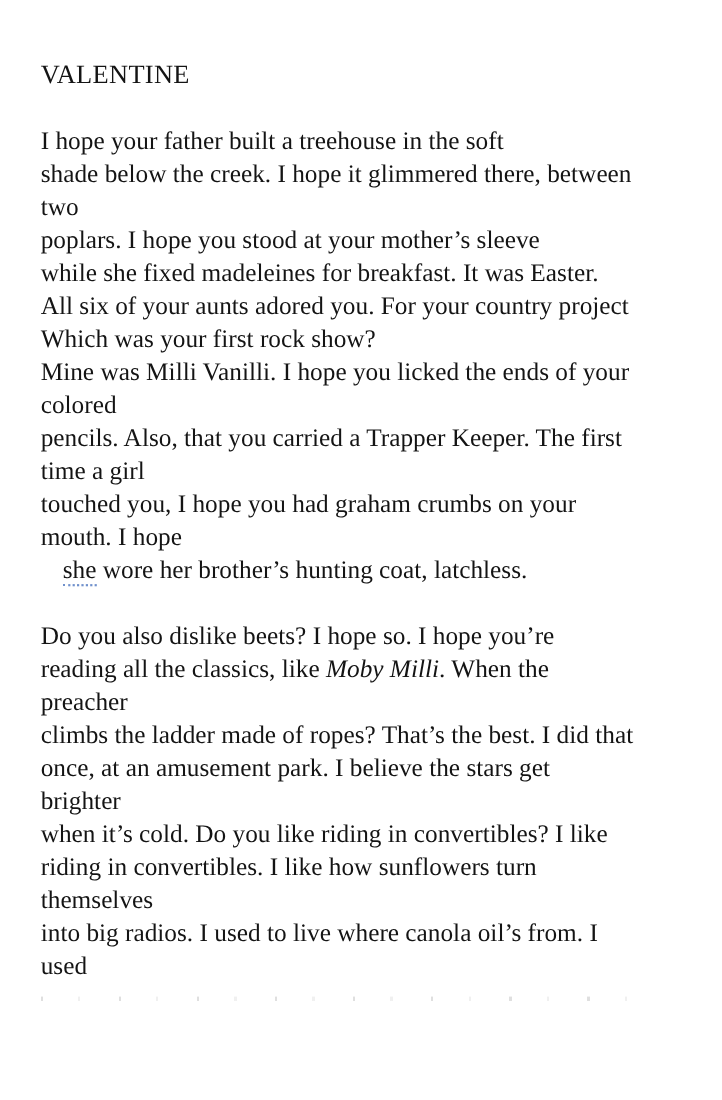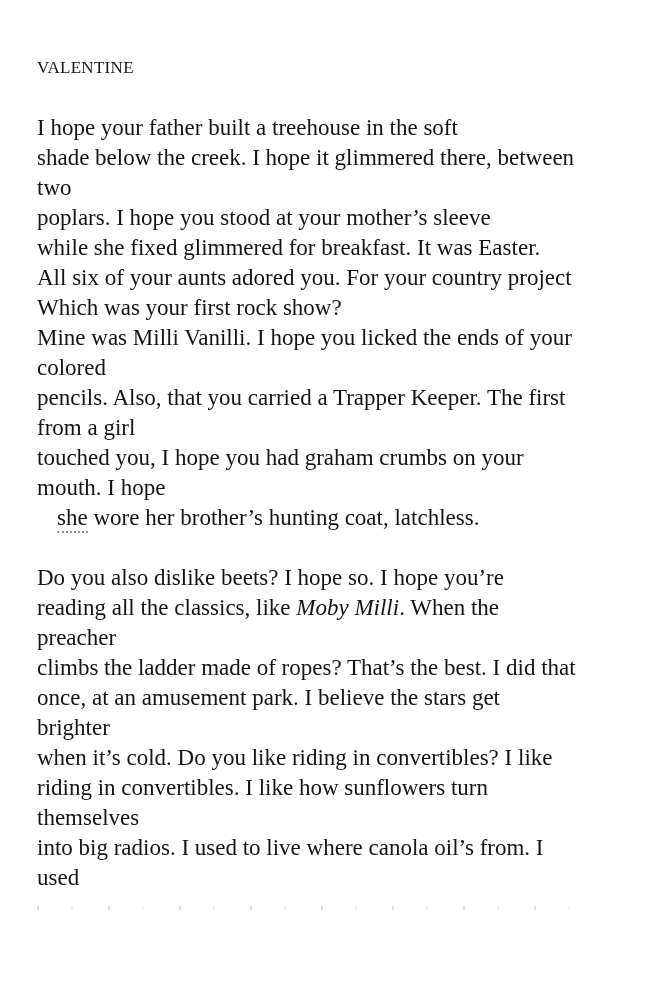--- a/index.html
+++ b/index.html
@@ -19,21 +19,21 @@
   .content {
     position: absolute;
     top: 53px;
     left: 37px;
     right: 18px;
     font-size: 23px;
     line-height: 30px;
   }
   .title {
     margin: 0 0 30px 0;
-    font-size: 17px;
+    font-size: 24px;
     font-weight: normal;
     line-height: 30px;
     letter-spacing: 0.3px;
   }
   .stanza { margin: 0; }
   .stanza + .stanza { margin-top: 30px; }
   .line {
     min-height: 30px;
     white-space: pre-wrap;
   }
@@ -62,27 +62,27 @@
 
 <div class="page" style="background: rgb(255, 255, 255); color: rgb(20, 20, 20);">
   <div class="content">
     <h1 class="title">VALENTINE</h1>
     <div>
         <div class="stanza">
           <div class="line"><span>I hope your father built a treehouse in the soft</span></div>
           <div class="line"><span>shade below the creek. I hope it glimmered there, between</span></div>
           <div class="line"><span>two</span></div>
           <div class="line"><span>poplars. I hope you stood at your mother’s sleeve</span></div>
-          <div class="line"><span>while she fixed glimmered for breakfast. It was Easter.</span></div>
+          <div class="line"><span>while she fixed madeleines for breakfast. It was Easter.</span></div>
           <div class="line"><span>All six of your aunts adored you. For your country project</span></div>
           <div class="line"><span>Which was your first rock show?</span></div>
           <div class="line"><span>Mine was Milli Vanilli. I hope you licked the ends of your</span></div>
           <div class="line"><span>colored</span></div>
           <div class="line"><span>pencils. Also, that you carried a Trapper Keeper. The first</span></div>
-          <div class="line"><span>from a girl</span></div>
+          <div class="line"><span>time a girl</span></div>
           <div class="line"><span>touched you, I hope you had graham crumbs on your</span></div>
           <div class="line"><span>mouth. I hope</span></div>
           <div class="line"><span class="grammar">she</span><span> wore her brother’s hunting coat, latchless.</span></div>
         </div>
         <div class="stanza">
           <div class="line"><span>Do you also dislike beets? I hope so. I hope you’re</span></div>
           <div class="line"><span>reading all the classics, like </span><span class="italic">Moby Milli</span><span>. When the</span></div>
           <div class="line"><span>preacher</span></div>
           <div class="line"><span>climbs the ladder made of ropes? That’s the best. I did that</span></div>
           <div class="line"><span>once, at an amusement park. I believe the stars get</span></div>

